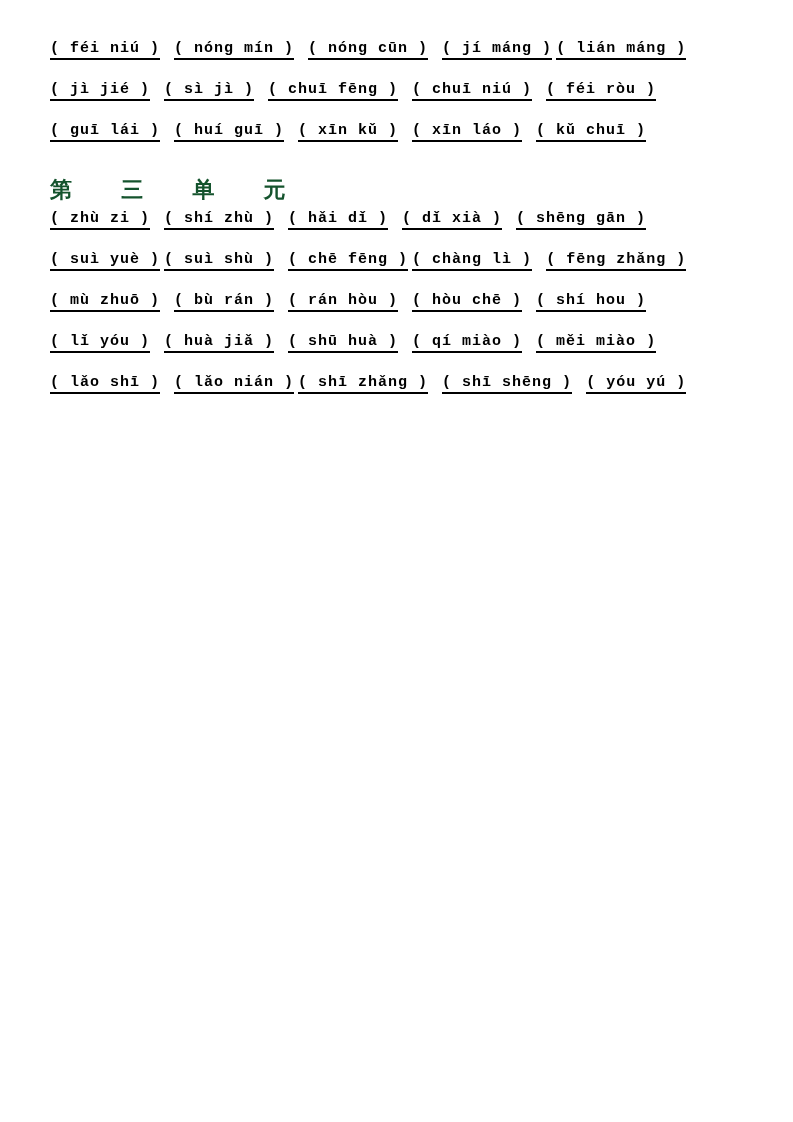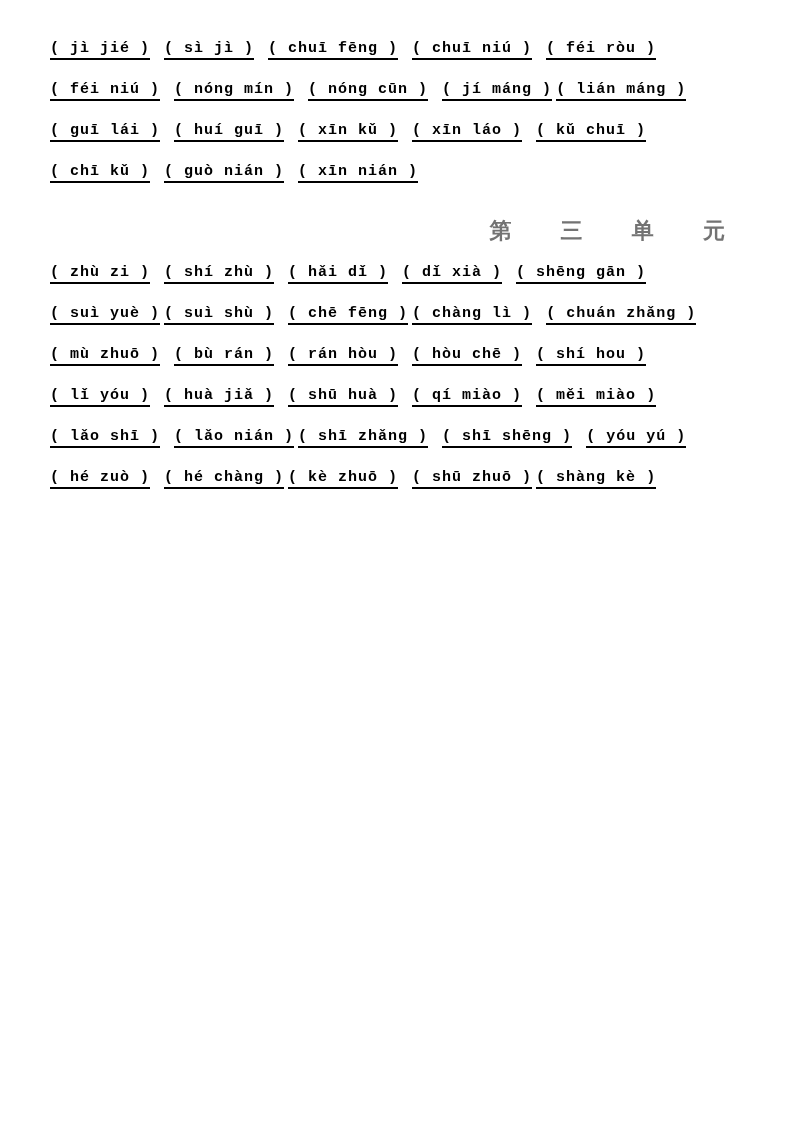--- a/index.html
+++ b/index.html
@@ -10,25 +10,25 @@
 
     body {
       width: 793px;
       min-height: 1122px;
       background: white;
       font-family: 'Courier New', Courier, monospace;
       padding: 40px 50px;
     }
 
     .section-title {
-      text-align: right;
+      text-align: left;
       font-size: 22px;
       font-weight: bold;
-      color: #737373;
-      margin: 30px 0 18px 0;
+      color: #14532d;
+      margin: 30px 0 5px 0;
       letter-spacing: 18px;
     }
 
     .line {
       display: flex;
       flex-wrap: wrap;
       align-items: flex-end;
       margin-bottom: 18px;
       gap: 0px;
     }
@@ -57,20 +57,40 @@
     }
   </style>
 </head>
 <body>
 
 <div>
 
   <div>
     <div class="line">
       <span class="item">
+          <span class="item-text">( féi niú )</span>
+        </span>
+      <span class="spacer"></span>
+      <span class="item">
+          <span class="item-text">( nóng mín )</span>
+        </span>
+      <span class="spacer"></span>
+      <span class="item">
+          <span class="item-text">( nóng cūn )</span>
+        </span>
+      <span class="spacer"></span>
+      <span class="item">
+          <span class="item-text">( jí máng )</span>
+        </span>
+      <span class="item">
+          <span class="item-text">( lián máng )</span>
+        </span>
+    </div>
+    <div class="line">
+      <span class="item">
           <span class="item-text">( jì jié )</span>
         </span>
       <span class="spacer"></span>
       <span class="item">
           <span class="item-text">( sì jì )</span>
         </span>
       <span class="spacer"></span>
       <span class="item">
           <span class="item-text">( chuī fēng )</span>
         </span>
@@ -78,70 +98,37 @@
       <span class="item">
           <span class="item-text">( chuī niú )</span>
         </span>
       <span class="spacer"></span>
       <span class="item">
           <span class="item-text">( féi ròu )</span>
         </span>
     </div>
     <div class="line">
       <span class="item">
-          <span class="item-text">( féi niú )</span>
-        </span>
-      <span class="spacer"></span>
-      <span class="item">
-          <span class="item-text">( nóng mín )</span>
-        </span>
-      <span class="spacer"></span>
-      <span class="item">
-          <span class="item-text">( nóng cūn )</span>
-        </span>
-      <span class="spacer"></span>
-      <span class="item">
-          <span class="item-text">( jí máng )</span>
-        </span>
-      <span class="item">
-          <span class="item-text">( lián máng )</span>
-        </span>
-    </div>
-    <div class="line">
-      <span class="item">
           <span class="item-text">( guī lái )</span>
         </span>
       <span class="spacer"></span>
       <span class="item">
           <span class="item-text">( huí guī )</span>
         </span>
       <span class="spacer"></span>
       <span class="item">
           <span class="item-text">( xīn kǔ )</span>
         </span>
       <span class="spacer"></span>
       <span class="item">
           <span class="item-text">( xīn láo )</span>
         </span>
       <span class="spacer"></span>
       <span class="item">
           <span class="item-text">( kǔ chuī )</span>
-        </span>
-    </div>
-    <div class="line">
-      <span class="item">
-          <span class="item-text">( chī kǔ )</span>
-        </span>
-      <span class="spacer"></span>
-      <span class="item">
-          <span class="item-text">( guò nián )</span>
-        </span>
-      <span class="spacer"></span>
-      <span class="item">
-          <span class="item-text">( xīn nián )</span>
         </span>
     </div>
   </div>
 
   <div>
     <div class="section-title">第   三   单   元</div>
 
     <div class="line">
       <span class="item">
           <span class="item-text">( zhù zi )</span>
@@ -174,21 +161,21 @@
         </span>
       <span class="spacer"></span>
       <span class="item">
           <span class="item-text">( chē fēng )</span>
         </span>
       <span class="item">
           <span class="item-text">( chàng lì )</span>
         </span>
       <span class="spacer"></span>
       <span class="item">
-          <span class="item-text">( chuán zhǎng )</span>
+          <span class="item-text">( fēng zhǎng )</span>
         </span>
     </div>
 
     <div class="line">
       <span class="item">
           <span class="item-text">( mù zhuō )</span>
         </span>
       <span class="spacer"></span>
       <span class="item">
           <span class="item-text">( bù rán )</span>
@@ -243,33 +230,14 @@
       <span class="spacer"></span>
       <span class="item">
           <span class="item-text">( shī shēng )</span>
         </span>
       <span class="spacer"></span>
       <span class="item">
           <span class="item-text">( yóu yú )</span>
         </span>
     </div>
 
-    <div class="line">
-      <span class="item">
-          <span class="item-text">( hé zuò )</span>
-        </span>
-      <span class="spacer"></span>
-      <span class="item">
-          <span class="item-text">( hé chàng )</span>
-        </span>
-      <span class="item">
-          <span class="item-text">( kè zhuō )</span>
-        </span>
-      <span class="spacer"></span>
-      <span class="item">
-          <span class="item-text">( shū zhuō )</span>
-        </span>
-      <span class="item">
-          <span class="item-text">( shàng kè )</span>
-        </span>
-    </div>
   </div>
 </div>
 
 </body></html>

